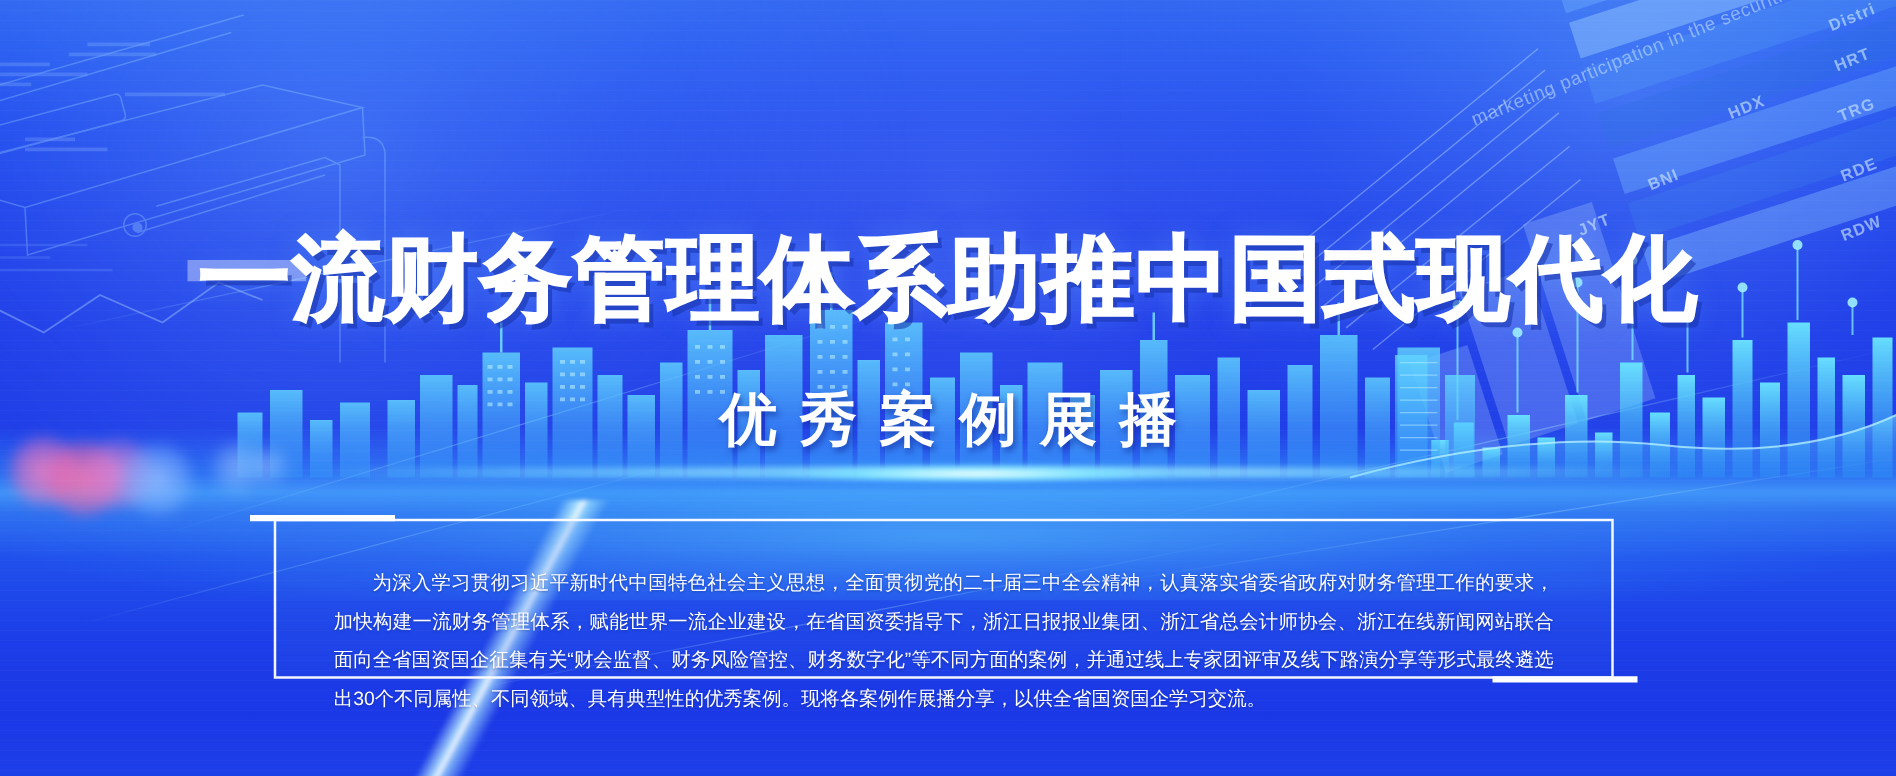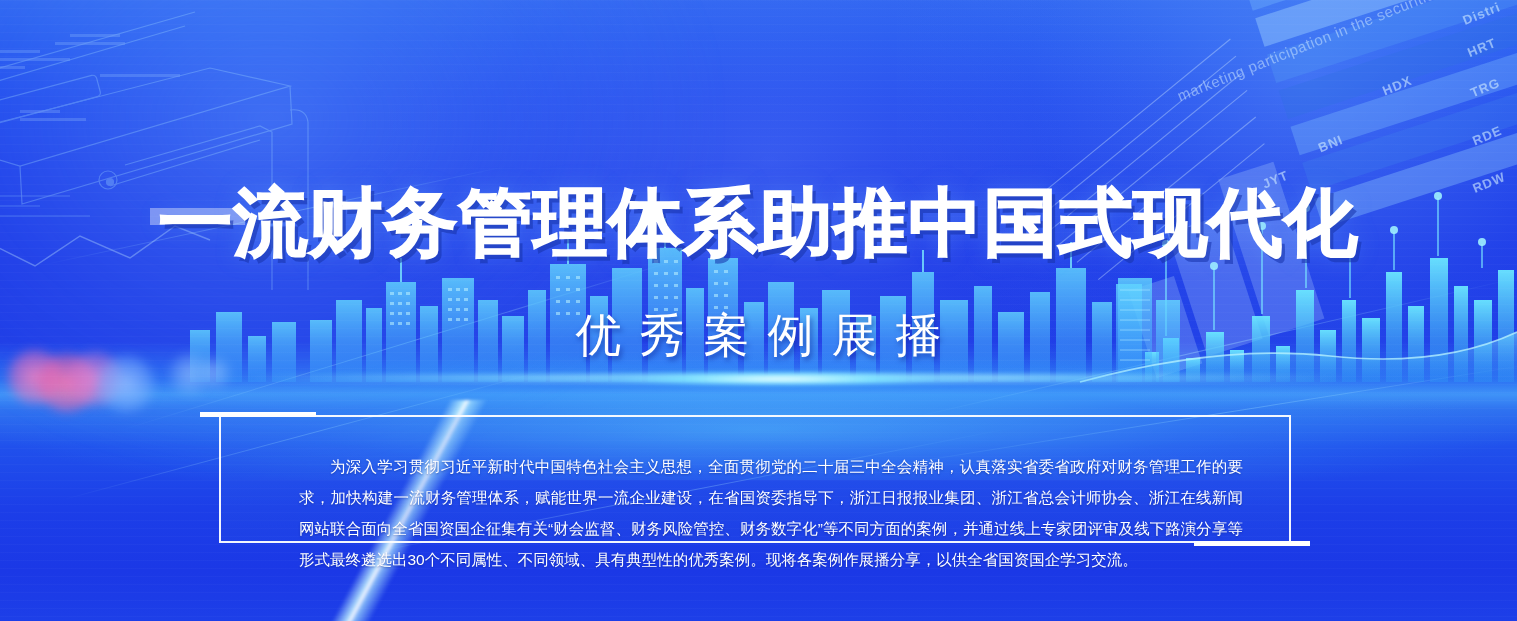--- a/index.html
+++ b/index.html
@@ -116,21 +116,21 @@
 
   .headline{
     position:absolute;top:186px;left:0;right:0;text-align:center;
     color:#ffffff;font-size:74px;font-weight:700;letter-spacing:1px;line-height:1;
     text-shadow:4px 5px 0 rgba(22,50,170,.55), 0 0 22px rgba(120,190,255,.35);
     -webkit-text-stroke:1.5px #ffffff;
   }
 
   .subheadline{
     position:absolute;top:305px;left:0;right:0;text-align:center;
-    color:#ffffff;font-size:46px;font-weight:400;letter-spacing:18px;
+    color:#ffffff;font-size:46px;font-weight:700;letter-spacing:18px;
     text-indent:18px;
     text-shadow:2px 3px 5px rgba(15,40,150,.6);
   }
 
   
   .frame{
     position:absolute;left:200px;top:406px;width:1110px;height:146px;
   }
   .frameInner{
     position:absolute;left:19px;top:9px;right:19px;bottom:9px;
@@ -141,21 +141,20 @@
   .stubTL{left:0;top:6px;width:116px;}
   .stubBR{right:0;bottom:6px;width:116px;}
 
   .para{
     position:absolute;left:46px;right:46px;top:18px;
     color:#ffffff;font-size:15.5px;line-height:31px;
     text-align:justify;text-justify:inter-ideograph;
     text-indent:31px;
     text-shadow:0 1px 2px rgba(10,35,120,.45);
     font-family:"Liberation Sans","DejaVu Sans",sans-serif;
-    margin-left:32px;
   }
 </style>
 </head>
 <body>
 
 <div class="banner">
 
   <div class="bgLayer">
 
     <div class="glowTopLeft"></div>

